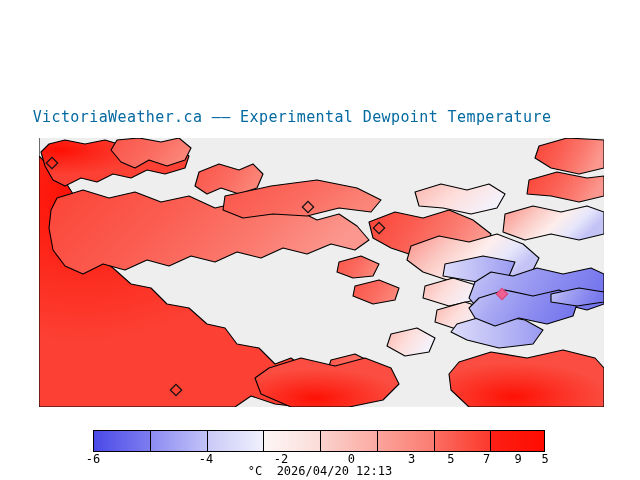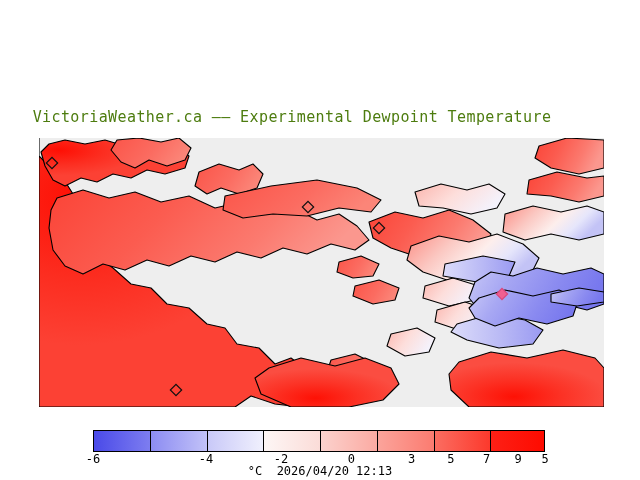--- a/index.html
+++ b/index.html
@@ -18,21 +18,21 @@
   
   #chart-title {
     position: absolute;
     left: 0;
     top: 108px;
     width: 584px;
     text-align: center;
     font-family: "DejaVu Sans Mono", monospace;
     font-size: 15px;
     letter-spacing: 0.4px;
-    color: #4d7c0f;
+    color: #0369a1;
     white-space: pre;
   }
 
   
   #map-panel {
     position: absolute;
     left: 39px;
     top: 138px;
     width: 565px;
     height: 269px;

